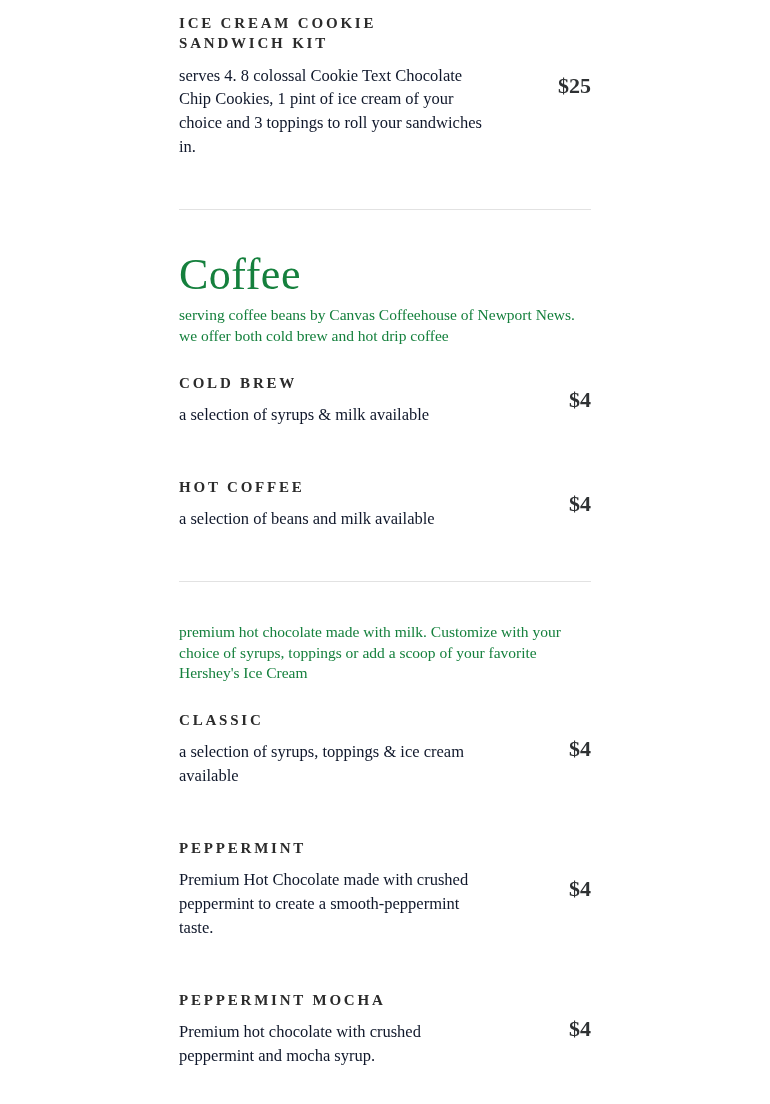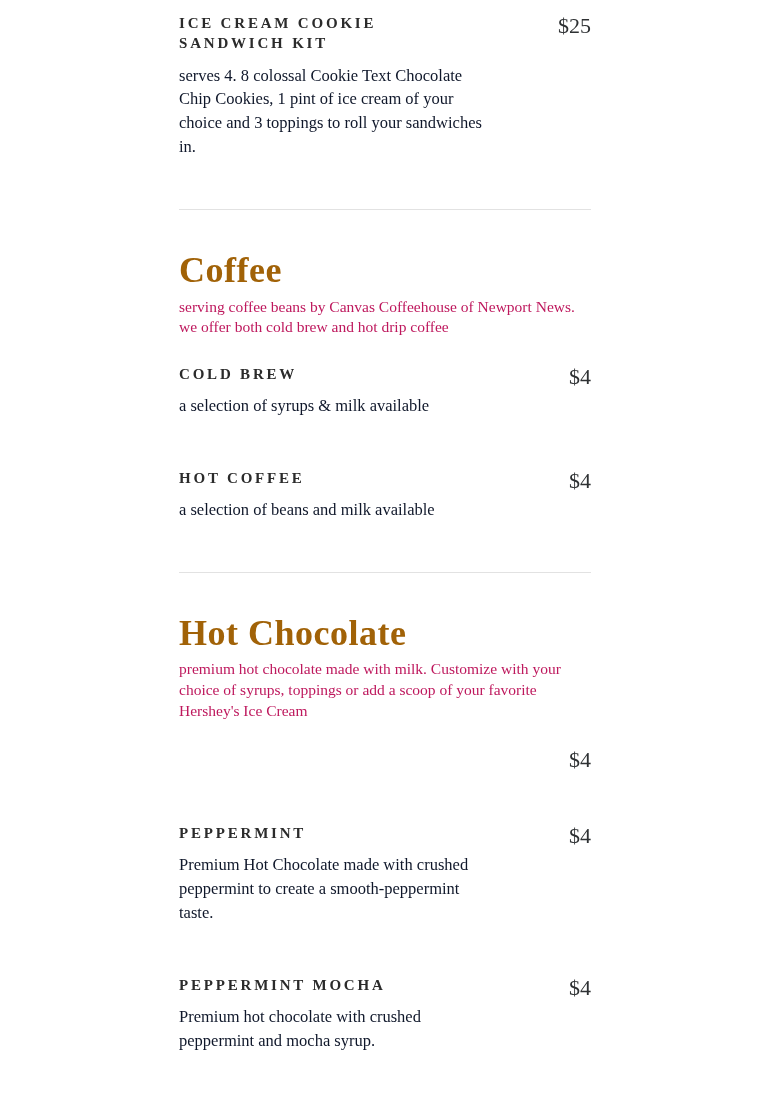--- a/index.html
+++ b/index.html
@@ -16,47 +16,47 @@
   }
 
   .menu-wrap {
     width: 412px;
     margin: 0 auto;
     padding-top: 13px;
   }
 
   
   .section-title {
-    font-size: 36px;
-    font-weight: 700;
-    color: #a16207;
+    font-size: 44px;
+    font-weight: 400;
+    color: #15803d;
     line-height: 1.12;
     letter-spacing: 0.5px;
     margin-bottom: 6px;
   }
 
   .section-desc {
     font-size: 15.5px;
     line-height: 1.33;
-    color: #be185d;
+    color: #15803d;
     margin-bottom: 26px;
   }
 
   
   .divider {
     border: none;
     border-top: 1px solid #e2e2e2;
     margin-top: 2px;
     margin-bottom: 40px;
   }
 
   
   .menu-item {
     display: flex;
-    align-items: flex-start;
+    align-items: center;
     justify-content: space-between;
     margin-bottom: 50px;
   }
   .menu-item:last-child { margin-bottom: 50px; }
 
   .item-text {
     width: 305px;
     flex: 0 0 305px;
   }
 
@@ -73,21 +73,21 @@
   .item-desc {
     font-size: 16.5px;
     line-height: 1.45;
     color: #0f172a;
   }
 
   .item-price {
     flex: 1 1 auto;
     text-align: right;
     font-size: 22px;
-    font-weight: 400;
+    font-weight: 700;
     color: #2e3133;
     white-space: nowrap;
   }
 </style>
 </head>
 <body>
 
 <main class="menu-wrap">
 
   <section class="menu-section">
@@ -119,24 +119,27 @@
         <h3 class="item-name">HOT COFFEE</h3>
         <p class="item-desc">a selection of beans and milk available</p>
       </div>
       <div class="item-price">$4</div>
     </div>
   </section>
 
   <hr class="divider">
 
   <section class="menu-section">
-    <h2 class="section-title">Hot Chocolate</h2>
     <p class="section-desc">premium hot chocolate made with milk. Customize with your choice of syrups, toppings or add a scoop of your favorite Hershey's Ice Cream</p>
 
     <div class="menu-item">
+      <div class="item-text">
+        <h3 class="item-name">CLASSIC</h3>
+        <p class="item-desc">a selection of syrups, toppings &amp; ice cream available</p>
+      </div>
       <div class="item-price">$4</div>
     </div>
 
     <div class="menu-item">
       <div class="item-text">
         <h3 class="item-name">PEPPERMINT</h3>
         <p class="item-desc">Premium Hot Chocolate made with crushed peppermint to create a smooth-peppermint taste.</p>
       </div>
       <div class="item-price">$4</div>
     </div>

